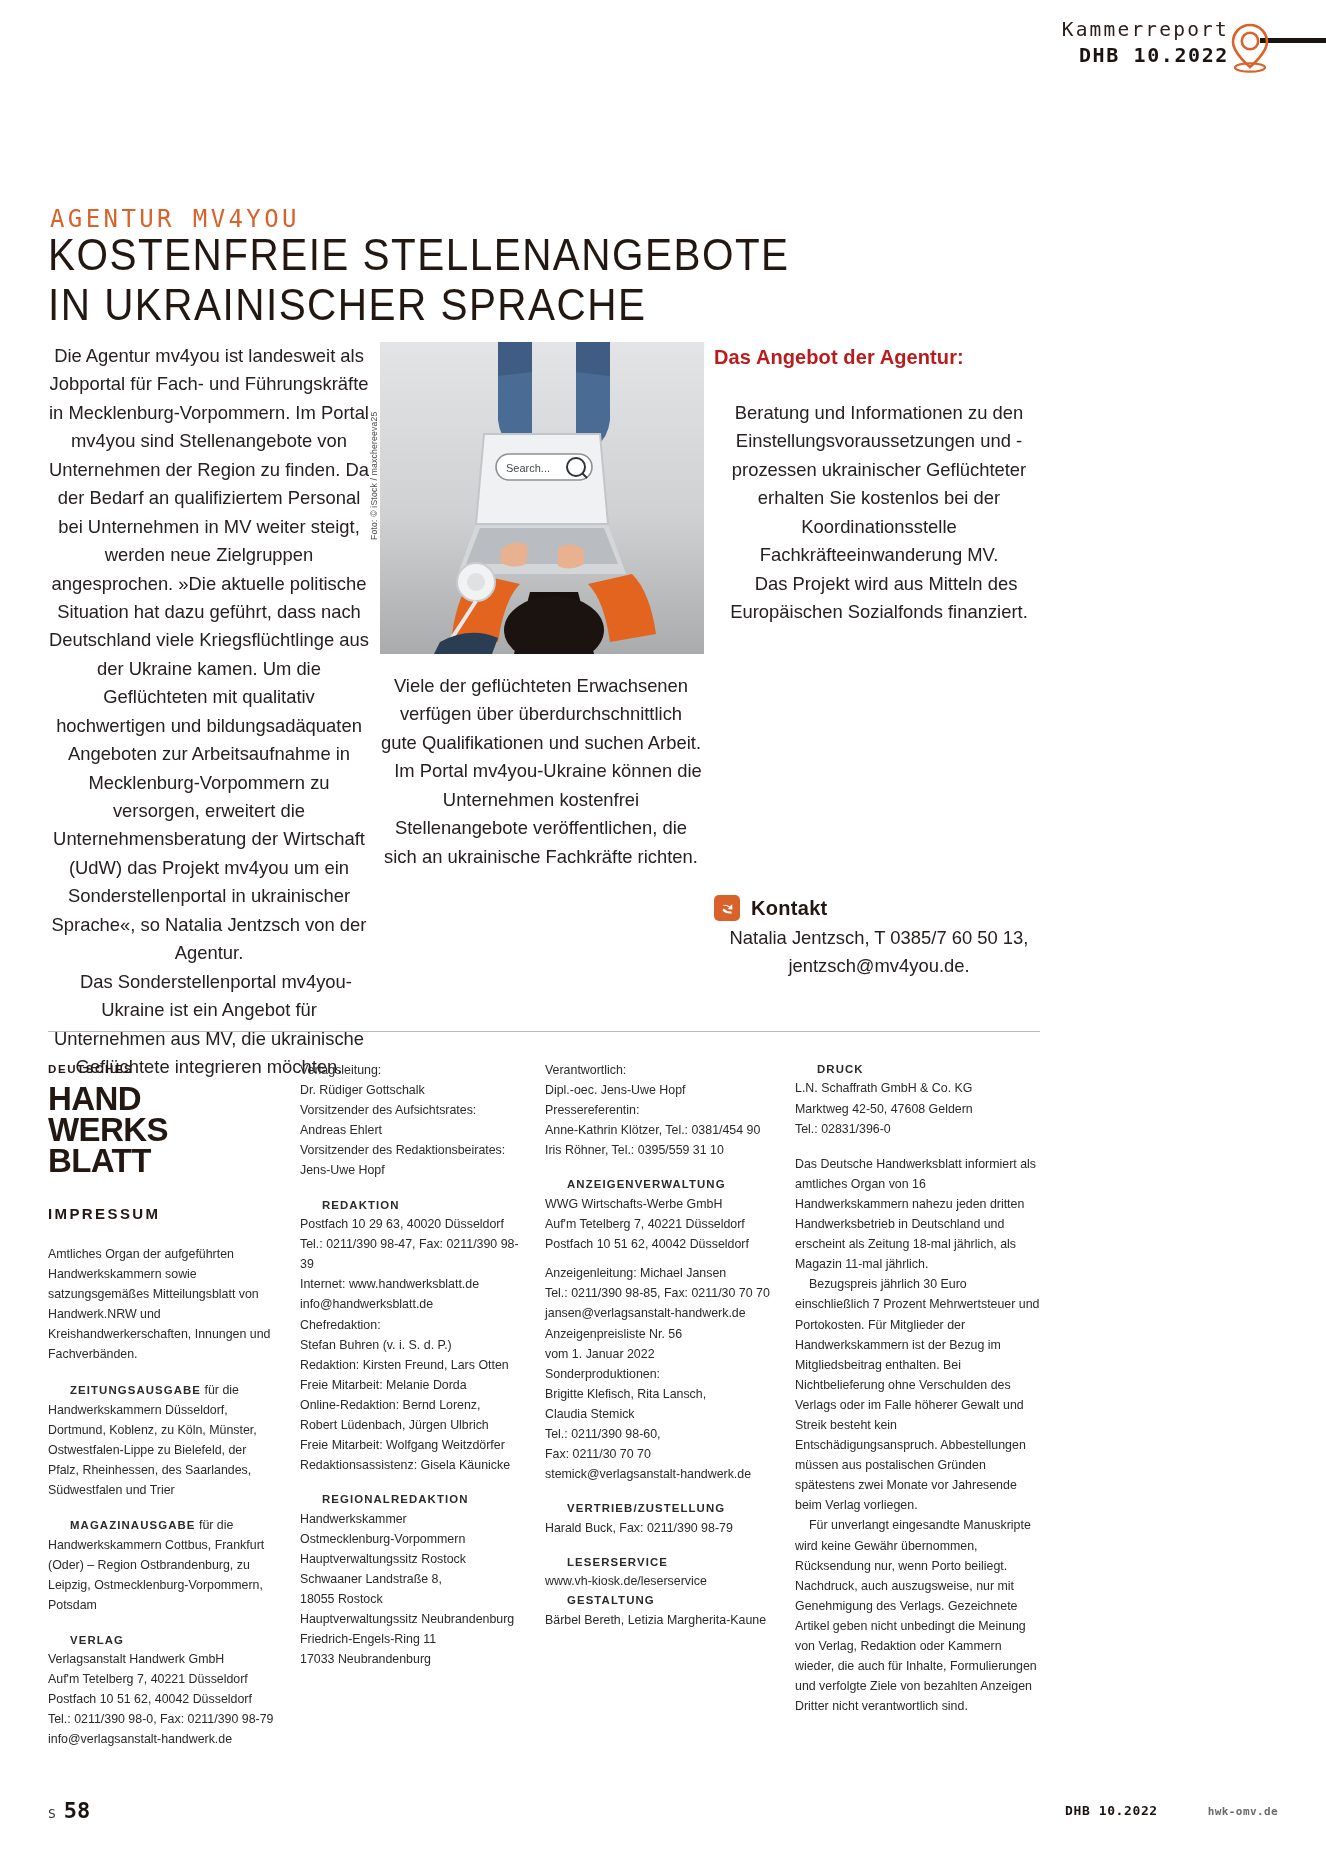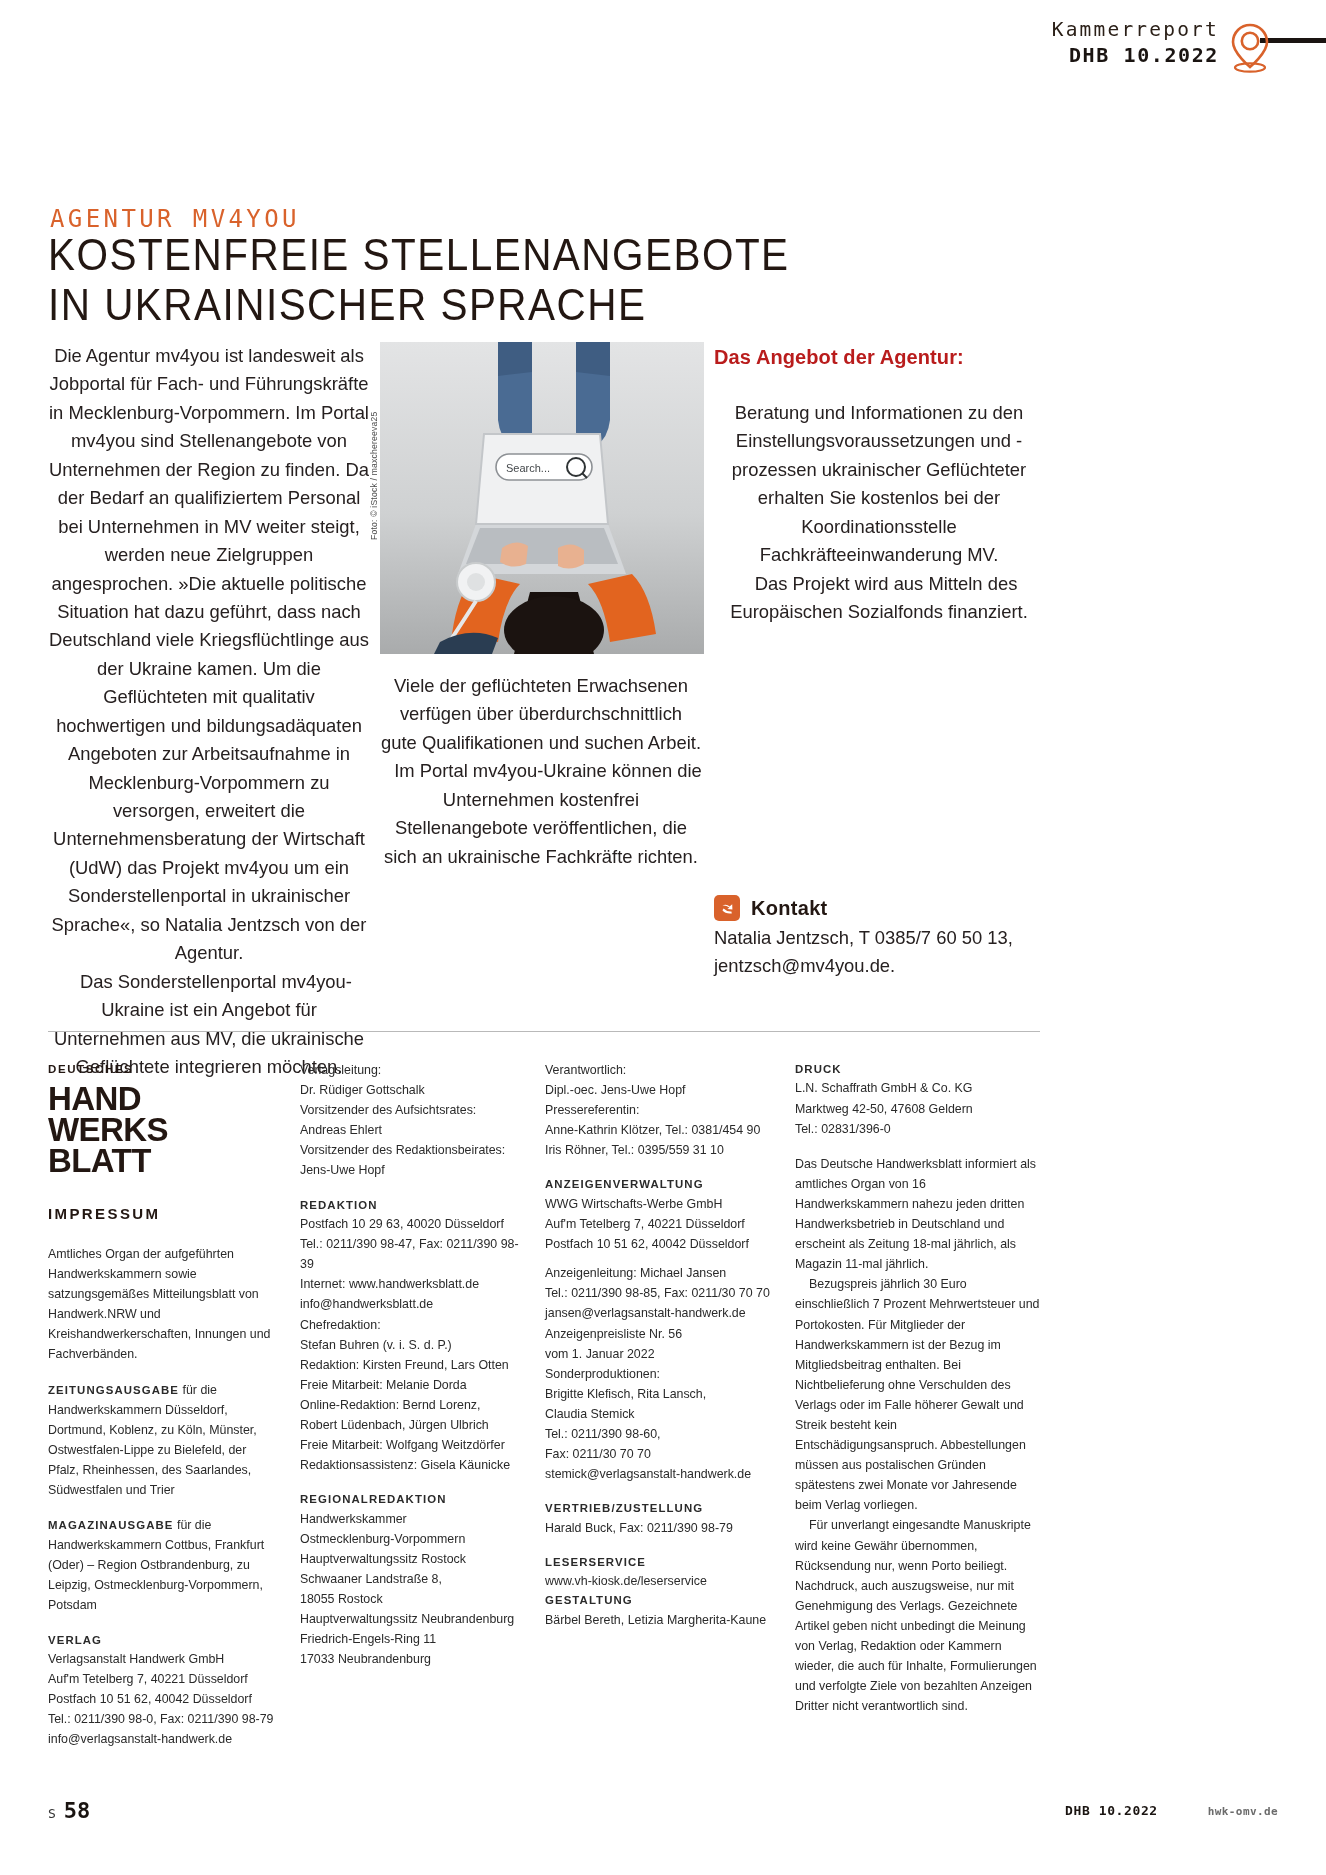--- a/index.html
+++ b/index.html
@@ -13,21 +13,21 @@
     overflow:hidden;
   }
   .page { position:relative; width:1326px; height:1875px; }
 
   
   .header {
     position:absolute; top:18px; left:0; width:1326px; height:70px;
   }
   .hdr-inner {
     position:absolute; right:55px; top:0;
-    display:flex; align-items:flex-start; gap:10px;
+    display:flex; align-items:flex-start; gap:0;
   }
   .hdr-text { text-align:right; line-height:1.18; }
   .hdr-kammerreport {
     font-family:"DejaVu Sans Mono", monospace;
     font-size:19.5px; letter-spacing:2.2px; color:#2b2018; font-weight:400;
     white-space:nowrap;
   }
   .hdr-dhb {
     font-family:"DejaVu Sans Mono", monospace;
     font-size:20px; letter-spacing:1.6px; color:#1a1411; font-weight:700;
@@ -89,38 +89,38 @@
     content:"•"; position:absolute; left:3px; top:-1px; font-size:16px; color:#262020;
   }
   ul.offer li b { font-weight:700; }
   .offer-sub { font-weight:700; display:block; padding-left:0; }
 
   .rc-para { margin-top:26px; font-size:18.4px; line-height:1.545; }
   .rc-para p { margin:0; }
   .rc-para p + p { text-indent:14px; }
 
   
-  .kontakt { position:absolute; left:714px; top:895px; width:330px; }
+  .kontakt { position:absolute; left:714px; top:895px; width:330px;text-align:center; }
   .kontakt-head { display:flex; align-items:center; gap:11px; }
   .kontakt-icon {
     width:26px; height:26px; background:#d9622b; border-radius:5px;
     display:flex; align-items:center; justify-content:center; flex:none;
   }
   .kontakt-label { font-size:20px; font-weight:700; letter-spacing:.3px; color:#231712; }
   .kontakt-body { font-size:18.4px; line-height:1.5; margin-top:3px; color:#262020; }
 
   
   .divider {
     position:absolute; left:48px; top:1031px; width:992px; height:1px; background:#b9b9b9;
   }
 
   
   .imp { position:absolute; top:1060px; font-size:12.4px; line-height:1.62; color:#2a2a2a; }
   .imp p { margin:0; }
-  .imp .sec { font-size:11.4px; font-weight:700; letter-spacing:1.1px; }
+  .imp .sec { font-size:11.4px; font-weight:700; letter-spacing:1.1px;margin-left:22px; }
   .imp .gap { height:15px; }
   .imp .gap-s { height:9px; }
 
   .imp-1 { left:48px; width:230px; }
   .imp-2 { left:300px; width:230px; top:1060px; }
   .imp-3 { left:545px; width:240px; top:1060px; }
   .imp-4 { left:795px; width:245px; top:1060px; }
 
   .logo-wrap { margin-bottom:0; }
   .logo-deutsches {

